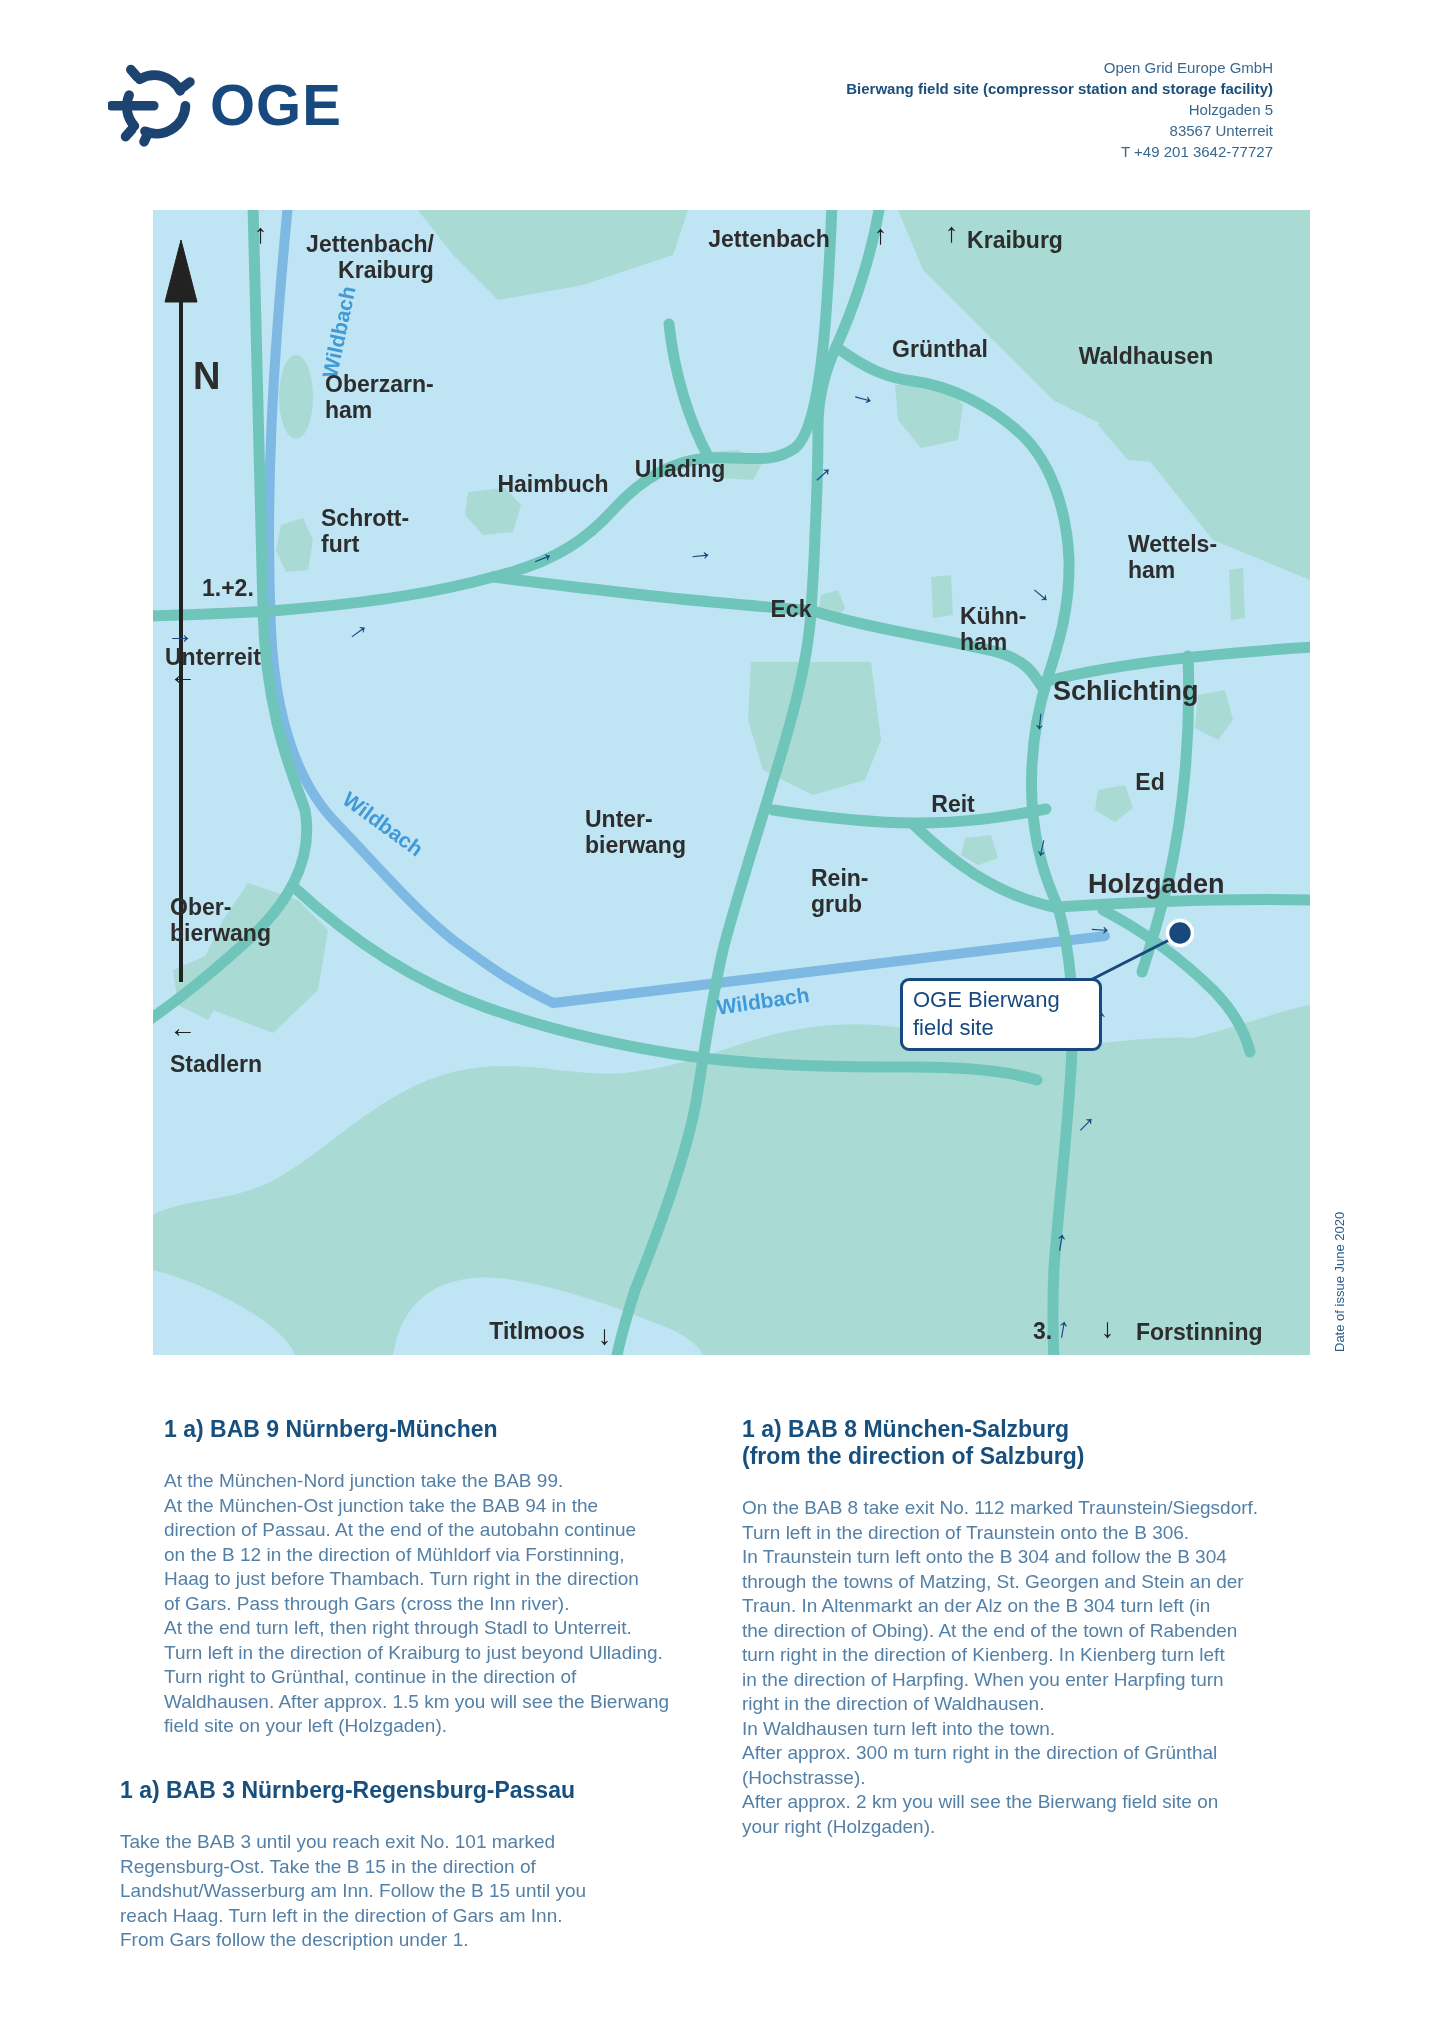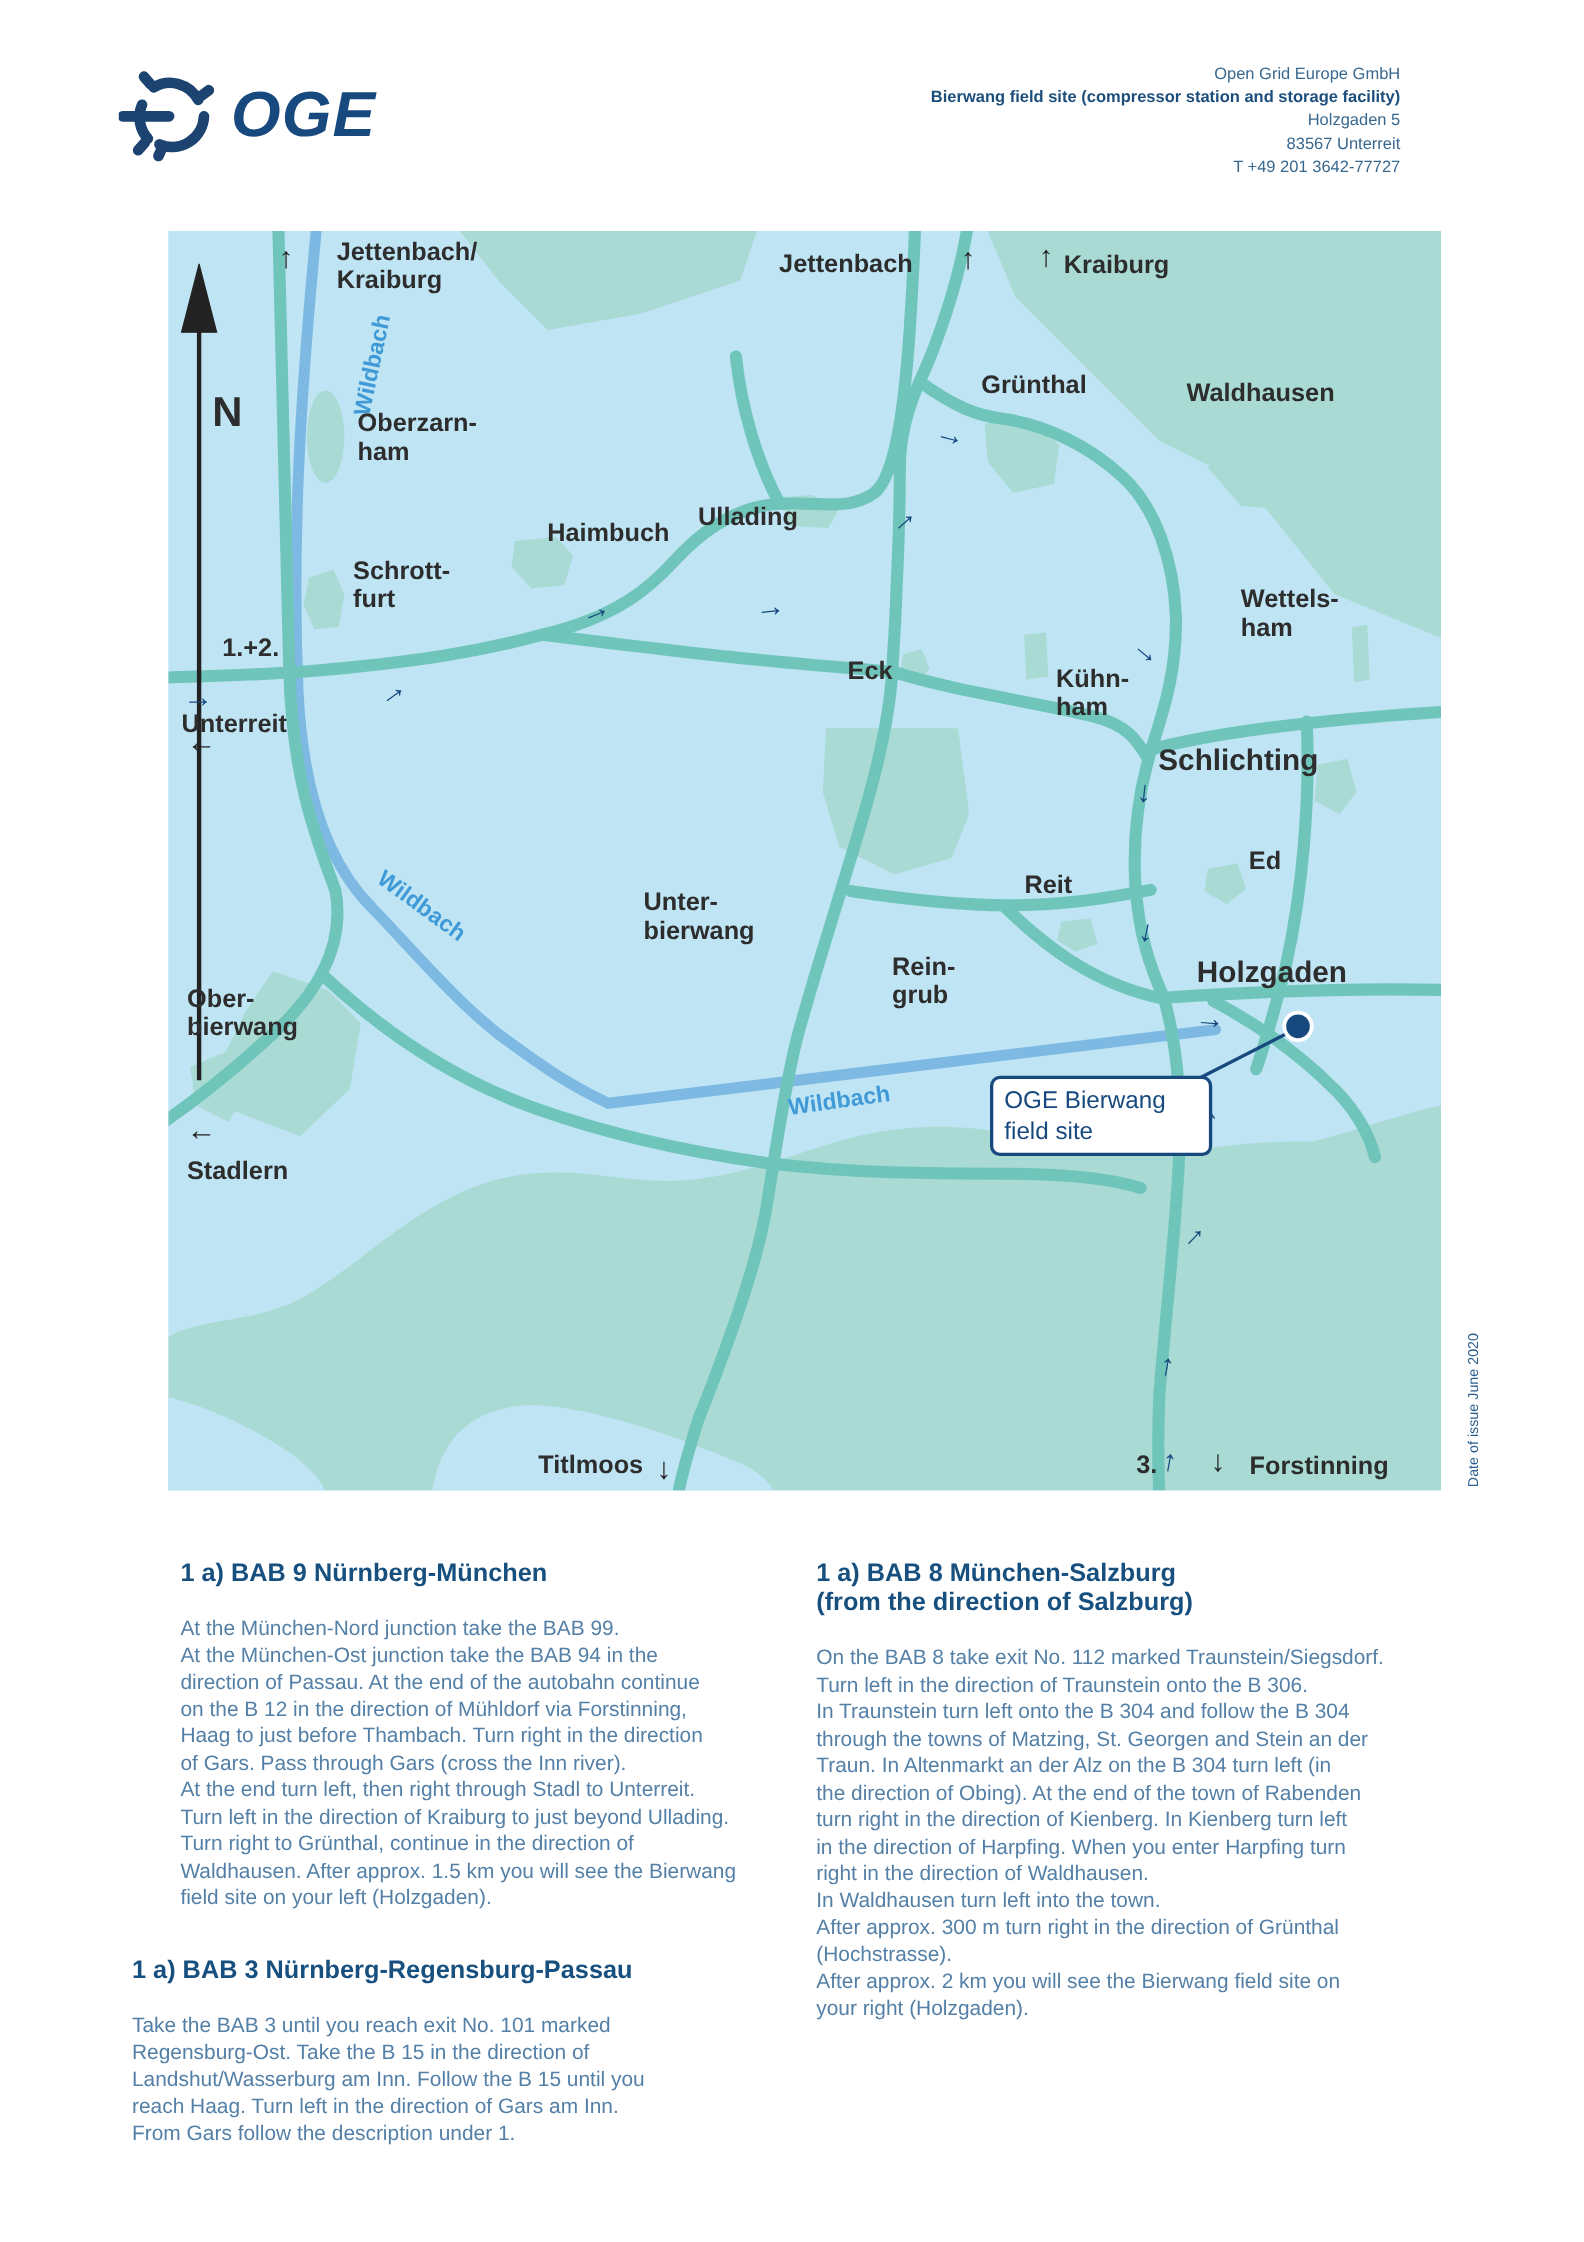--- a/index.html
+++ b/index.html
@@ -3,21 +3,21 @@
 <meta charset="utf-8">
 <style>
   :root{
     --navy:#17497e; --ink:#2d2d2d; --map-bg:#bfe4f4; --forest:#a9dad4;
     --road:#70c5bb; --river:#7db9e2; --river-label:#3f9ad7;
     --heading:#17507f; --body:#5480a7; --addr:#39688f; --addr-bold:#1c4e7c;
   }
   html,body{margin:0;padding:0;background:#fff;}
   body{width:1440px;height:2038px;position:relative;font-family:"Liberation Sans",sans-serif;overflow:hidden;}
   .logo{position:absolute;left:108px;top:60px;display:flex;align-items:center;}
-  .logo-text{font-size:58px;font-weight:bold;color:var(--navy);letter-spacing:1px;margin-left:14px;font-style:italic;}
+  .logo-text{font-size:58px;font-weight:bold;color:var(--navy);letter-spacing:1px;margin-left:14px;}
   .address{position:absolute;top:57px;right:167px;text-align:right;font-size:15px;line-height:21px;color:var(--addr);}
   .address .bold{font-weight:bold;color:var(--addr-bold);}
   .map{position:absolute;left:153px;top:210px;width:1157px;height:1145px;background:var(--map-bg);overflow:hidden;}
   .map svg{position:absolute;left:0;top:0;}
   .map-label{position:absolute;font-weight:bold;font-size:23px;color:var(--ink);white-space:pre-line;line-height:1.12;}
   .map-arrow{position:absolute;font-weight:bold;font-size:27px;line-height:1;}
   .callout{position:absolute;left:747px;top:768px;width:176px;background:#fff;border:3px solid var(--navy);
     border-radius:9px;padding:5px 10px 7px;font-size:22px;font-weight:normal;color:var(--navy);line-height:1.25;white-space:pre-line;}
   .date-note{position:absolute;left:1332px;top:1352px;transform:rotate(-90deg);transform-origin:0 0;
     font-size:13px;color:#2a5d8c;white-space:nowrap;width:260px;}
@@ -108,21 +108,21 @@
     <g stroke="#222" fill="#222">
       <line x1="28" y1="88" x2="28" y2="772" stroke-width="4"></line>
       <polygon points="28,30 12,92 44,92"></polygon>
     </g>
 
     <line x1="922" y1="778" x2="1020" y2="728" stroke="var(--navy)" stroke-width="3"></line>
     <circle cx="1027" cy="723" r="12.5" fill="var(--navy)" stroke="#ffffff" stroke-width="3.5"></circle>
   </svg>
   <div id="map-labels">
       <div class="map-label" style="left: 40px; top: 166px; font-size: 38px; transform: translate(0px, -50%);">N</div>
-      <div class="map-label" style="left: 217px; top: 32px; transform: translate(-50%, -50%); text-align: left;">Jettenbach/
+      <div class="map-label" style="left: 217px; top: 48px; transform: translate(-50%, -50%); text-align: right;">Jettenbach/
 Kraiburg</div>
       <div class="map-label" style="left: 186px; top: 122px; font-size: 21px; color: var(--river-label); transform: translate(-50%, -50%) rotate(-78deg);">Wildbach</div>
       <div class="map-label" style="left: 172px; top: 188px; transform: translate(0px, -50%);">Oberzarn-
 ham</div>
       <div class="map-label" style="left: 616px; top: 30px; transform: translate(-50%, -50%); text-align: center;">Jettenbach</div>
       <div class="map-label" style="left: 862px; top: 31px; transform: translate(-50%, -50%); text-align: center;">Kraiburg</div>
       <div class="map-label" style="left: 787px; top: 140px; transform: translate(-50%, -50%); text-align: center;">Grünthal</div>
       <div class="map-label" style="left: 993px; top: 147px; transform: translate(-50%, -50%); text-align: center;">Waldhausen</div>
       <div class="map-label" style="left: 400px; top: 275px; transform: translate(-50%, -50%); text-align: center;">Haimbuch</div>
       <div class="map-label" style="left: 527px; top: 260px; transform: translate(-50%, -50%); text-align: center;">Ullading</div>

